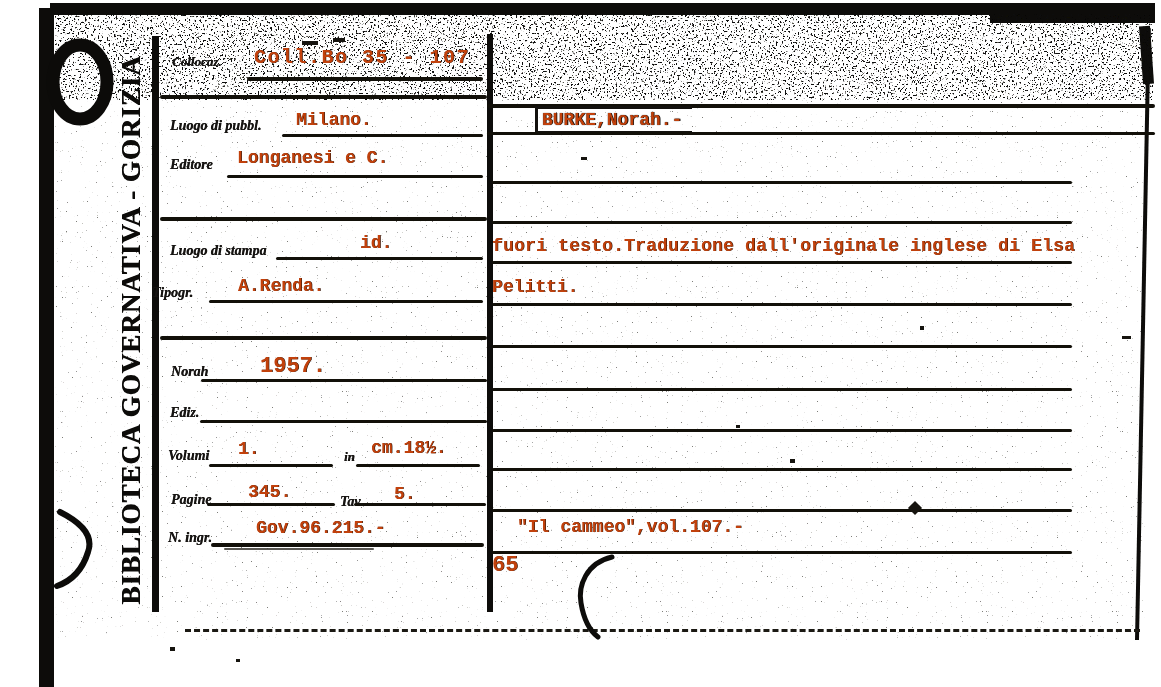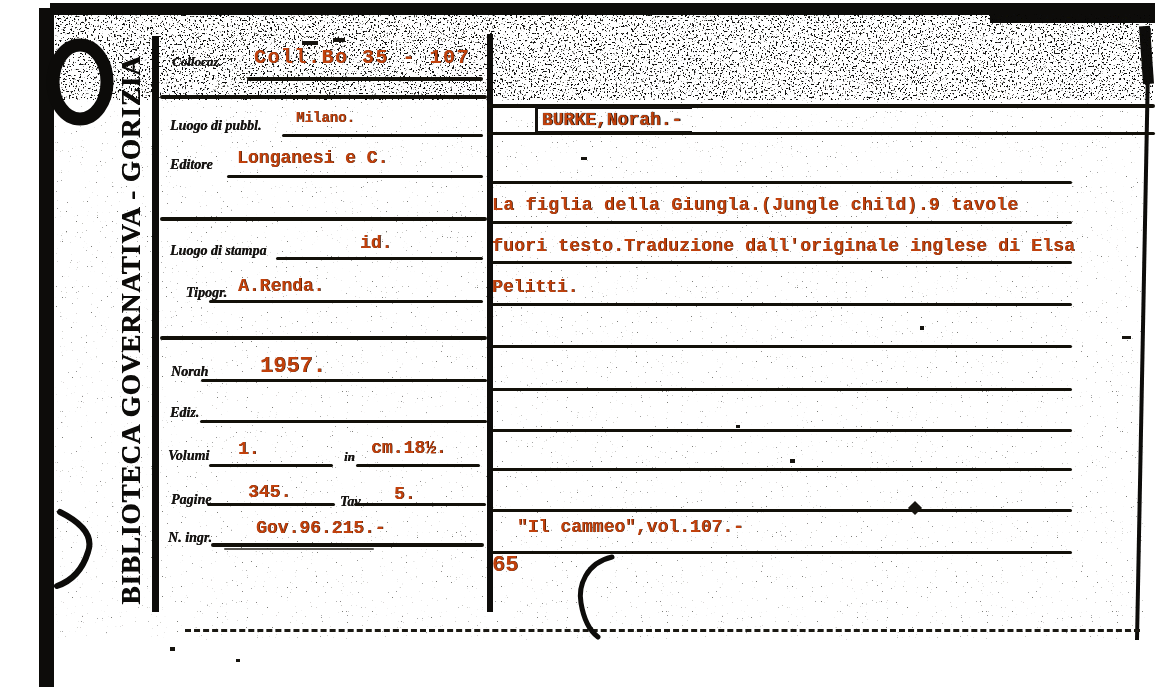--- a/index.html
+++ b/index.html
@@ -57,33 +57,33 @@
 
   <div class="abs ink" style="left:152px;top:36px;width:7px;height:576px;"></div>
   <div class="abs ink" style="left:487px;top:34px;width:6px;height:578px;"></div>
 
   <div class="lbl" style="left:172px;top:54px;font-size:13px;filter:blur(0.4px);">Collocaz.</div>
   <div class="typed" style="left:254px;top:46px;font-size:20px;letter-spacing:1.5px;">Coll.Bo 35 - 107</div>
   <div class="rule" style="left:247px;top:77px;width:236px;height:4px;"></div>
   <div class="rule" style="left:160px;top:95px;width:327px;height:4px;"></div>
 
   <div class="lbl" style="left:170px;top:118px;">Luogo di pubbl.</div>
-  <div class="typed" style="left:296px;top:110px;font-size:14px;">Milano.</div>
+  <div class="typed" style="left:296px;top:110px;font-size:18px;">Milano.</div>
   <div class="rule" style="left:282px;top:134px;width:201px;height:3px;"></div>
 
   <div class="lbl" style="left:170px;top:157px;">Editore</div>
   <div class="typed" style="left:237px;top:148px;font-size:18px;">Longanesi e C.</div>
   <div class="rule" style="left:227px;top:175px;width:256px;height:3px;"></div>
   <div class="rule" style="left:160px;top:217px;width:327px;height:4px;"></div>
 
   <div class="lbl" style="left:170px;top:243px;">Luogo di stampa</div>
   <div class="typed" style="left:360px;top:233px;font-size:18px;">id.</div>
   <div class="rule" style="left:276px;top:257px;width:207px;height:3px;"></div>
 
-  <div class="lbl" style="left:186px;top:285px;">Tipogr.</div>
+  <div class="lbl" style="left:152px;top:285px;">Tipogr.</div>
   <div class="typed" style="left:238px;top:276px;font-size:18px;">A.Renda.</div>
   <div class="rule" style="left:209px;top:300px;width:274px;height:3px;"></div>
   <div class="rule" style="left:160px;top:336px;width:327px;height:4px;"></div>
 
   <div class="lbl" style="left:171px;top:364px;">Norah</div>
   <div class="typed" style="left:260px;top:354px;font-size:22px;">1957.</div>
   <div class="rule" style="left:201px;top:379px;width:286px;height:3px;"></div>
 
   <div class="lbl" style="left:170px;top:405px;">Ediz.</div>
   <div class="typed" style="left:260px;top:398px;font-size:18px;"></div>
@@ -106,21 +106,20 @@
   <div class="lbl" style="left:168px;top:530px;">N. ingr.</div>
   <div class="typed" style="left:256px;top:518px;font-size:18px;">Gov.96.215.-</div>
   <div class="rule" style="left:211px;top:543px;width:273px;height:4px;"></div>
   <div class="rule" style="left:224px;top:548px;width:150px;height:2px;opacity:.7;"></div>
 
   <div class="rule" style="left:487px;top:104px;width:668px;height:4px;"></div>
   <div class="typed" id="author-box" style="left:491px;top:106px;">BURKE,Norah.-</div>
   <div class="rule" style="left:487px;top:132px;width:668px;height:3px;"></div>
 
   <div class="rule" style="left:492px;top:181px;width:580px;height:3px;"></div>
-  <div class="typed" style="left:492px;top:195px;font-size:18px;letter-spacing:0.4px;">La figlia della Giungla.(Jungle child).9 tavole</div>
   <div class="rule" style="left:492px;top:221px;width:580px;height:3px;"></div>
   <div class="typed" style="left:492px;top:236px;font-size:18px;letter-spacing:0.2px;">fuori testo.Traduzione dall'originale inglese di Elsa</div>
   <div class="rule" style="left:492px;top:261px;width:580px;height:3px;"></div>
   <div class="typed" style="left:492px;top:277px;font-size:18px;">Pelitti.</div>
   <div class="rule" style="left:492px;top:303px;width:580px;height:3px;"></div>
   <div class="rule" style="left:492px;top:345px;width:580px;height:3px;"></div>
   <div class="rule" style="left:492px;top:388px;width:580px;height:3px;"></div>
   <div class="rule" style="left:492px;top:429px;width:580px;height:3px;"></div>
   <div class="rule" style="left:492px;top:468px;width:580px;height:3px;"></div>
   <div class="rule" style="left:492px;top:509px;width:580px;height:3px;"></div>

